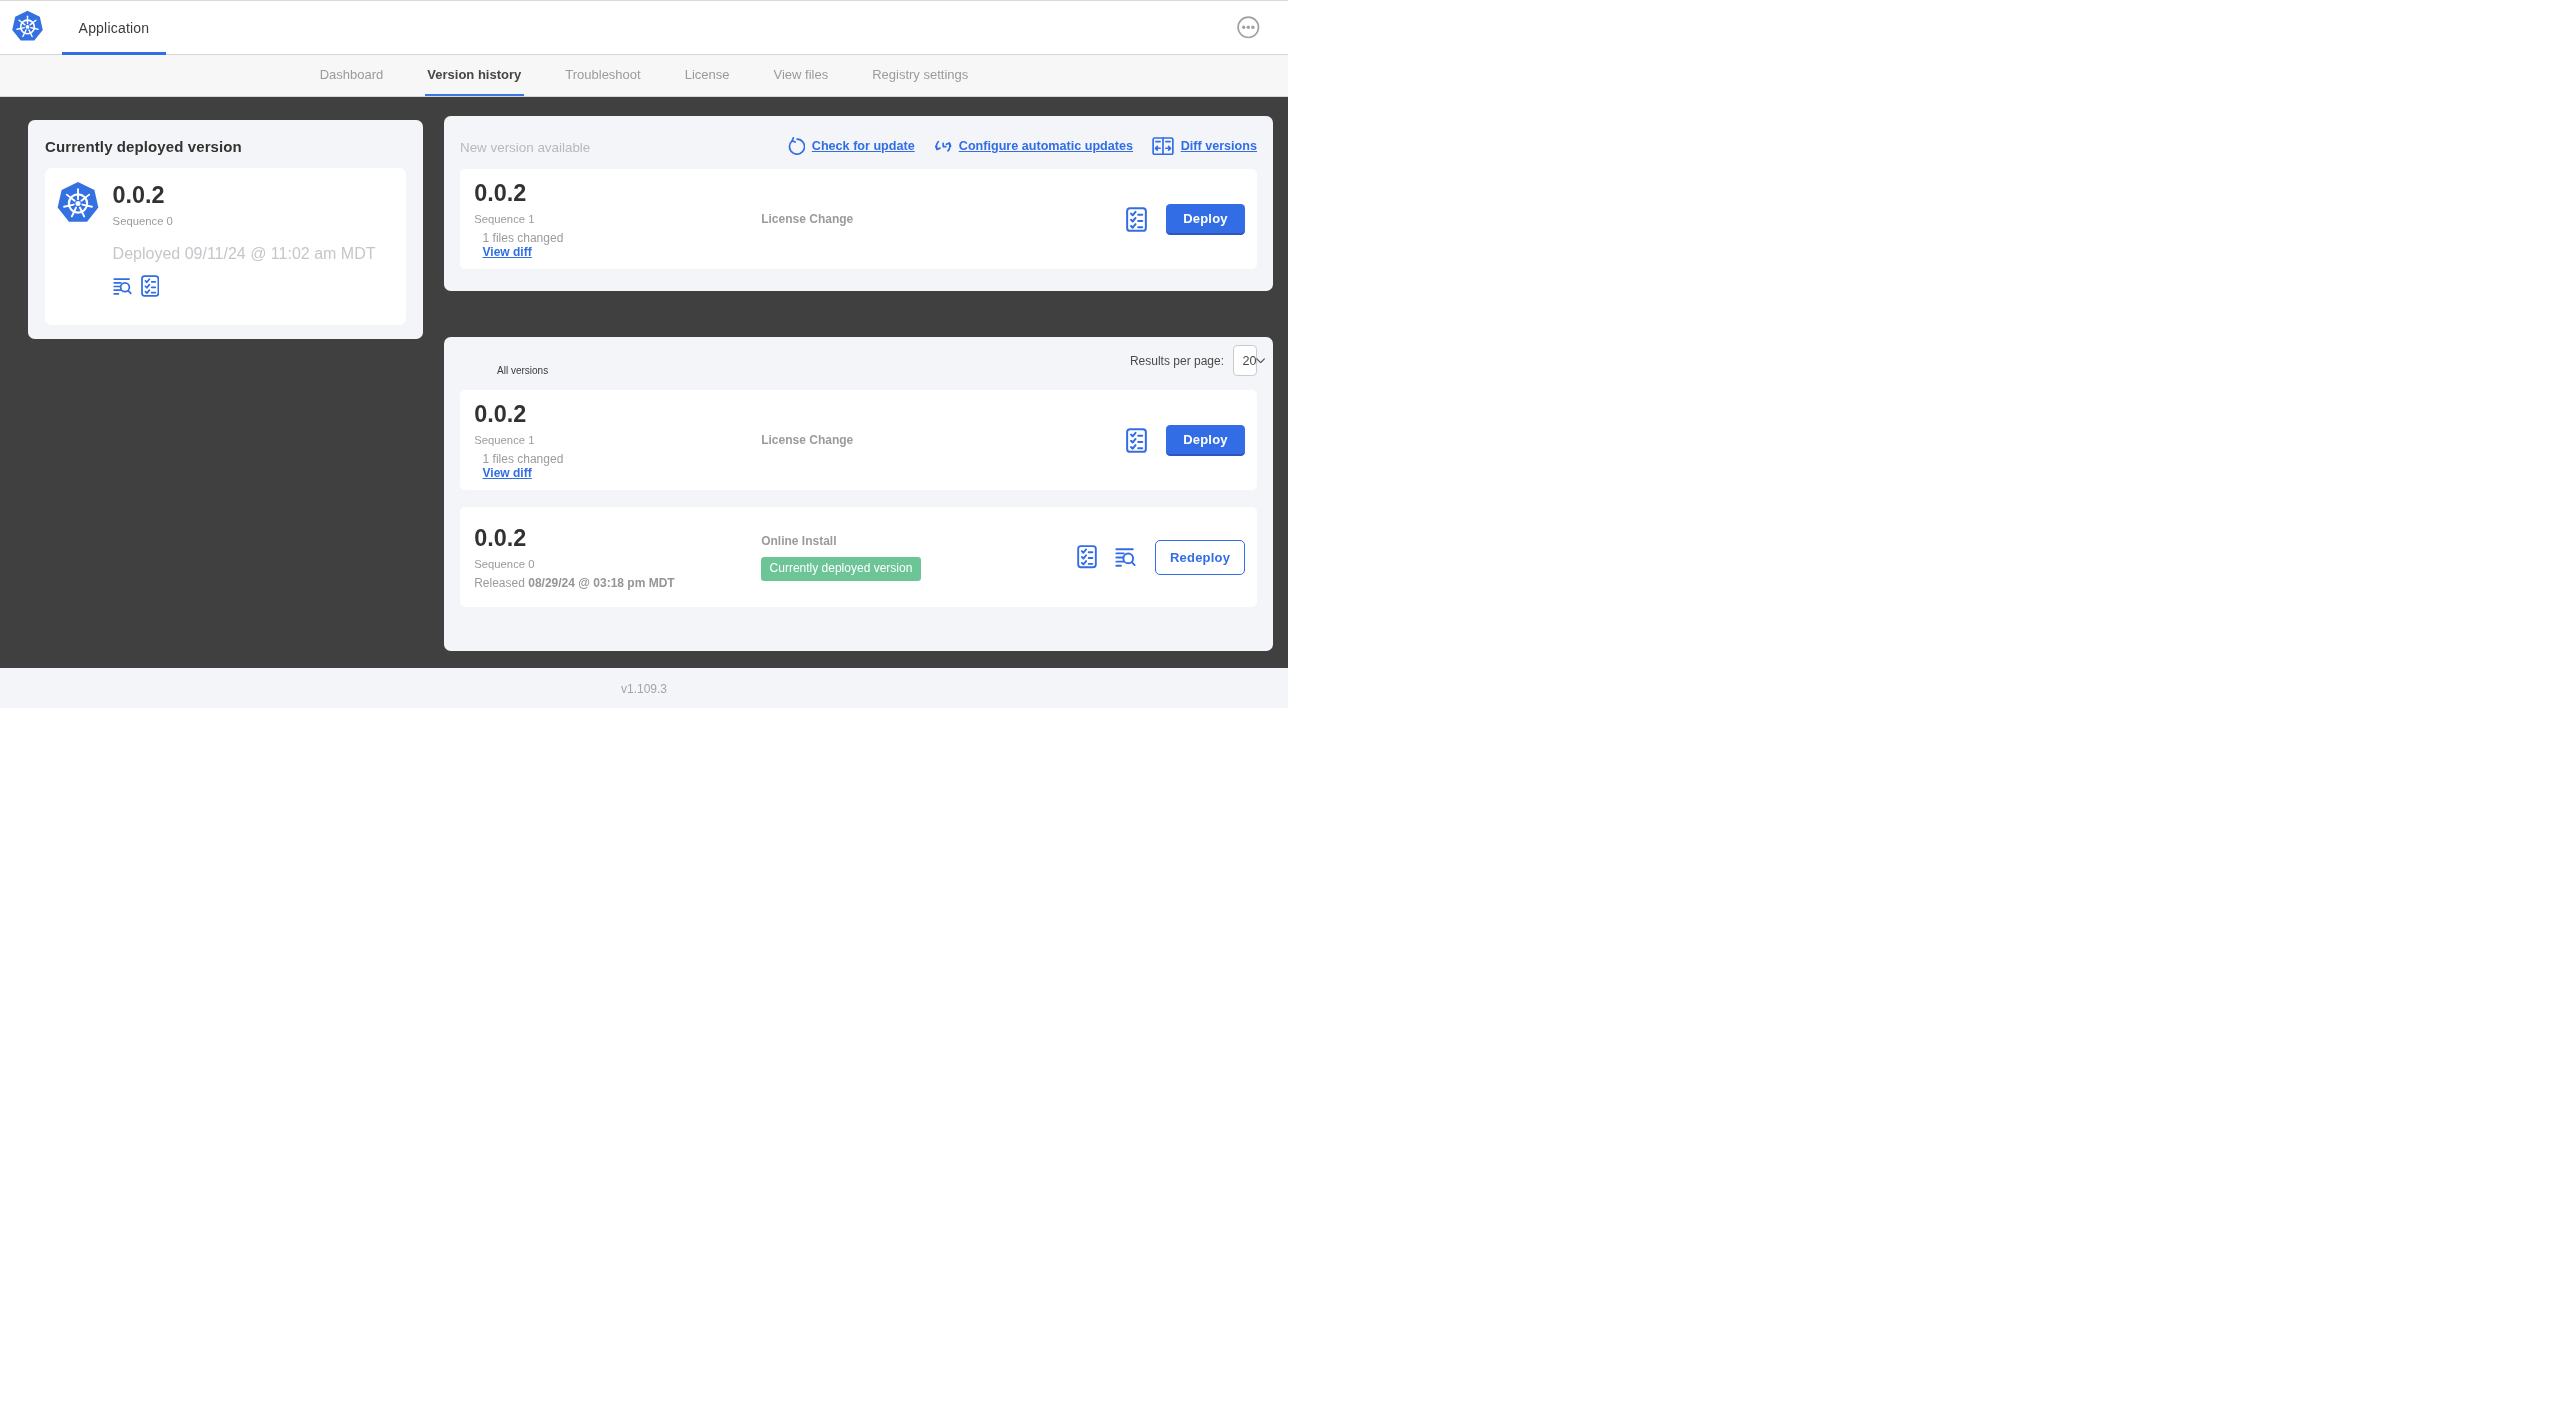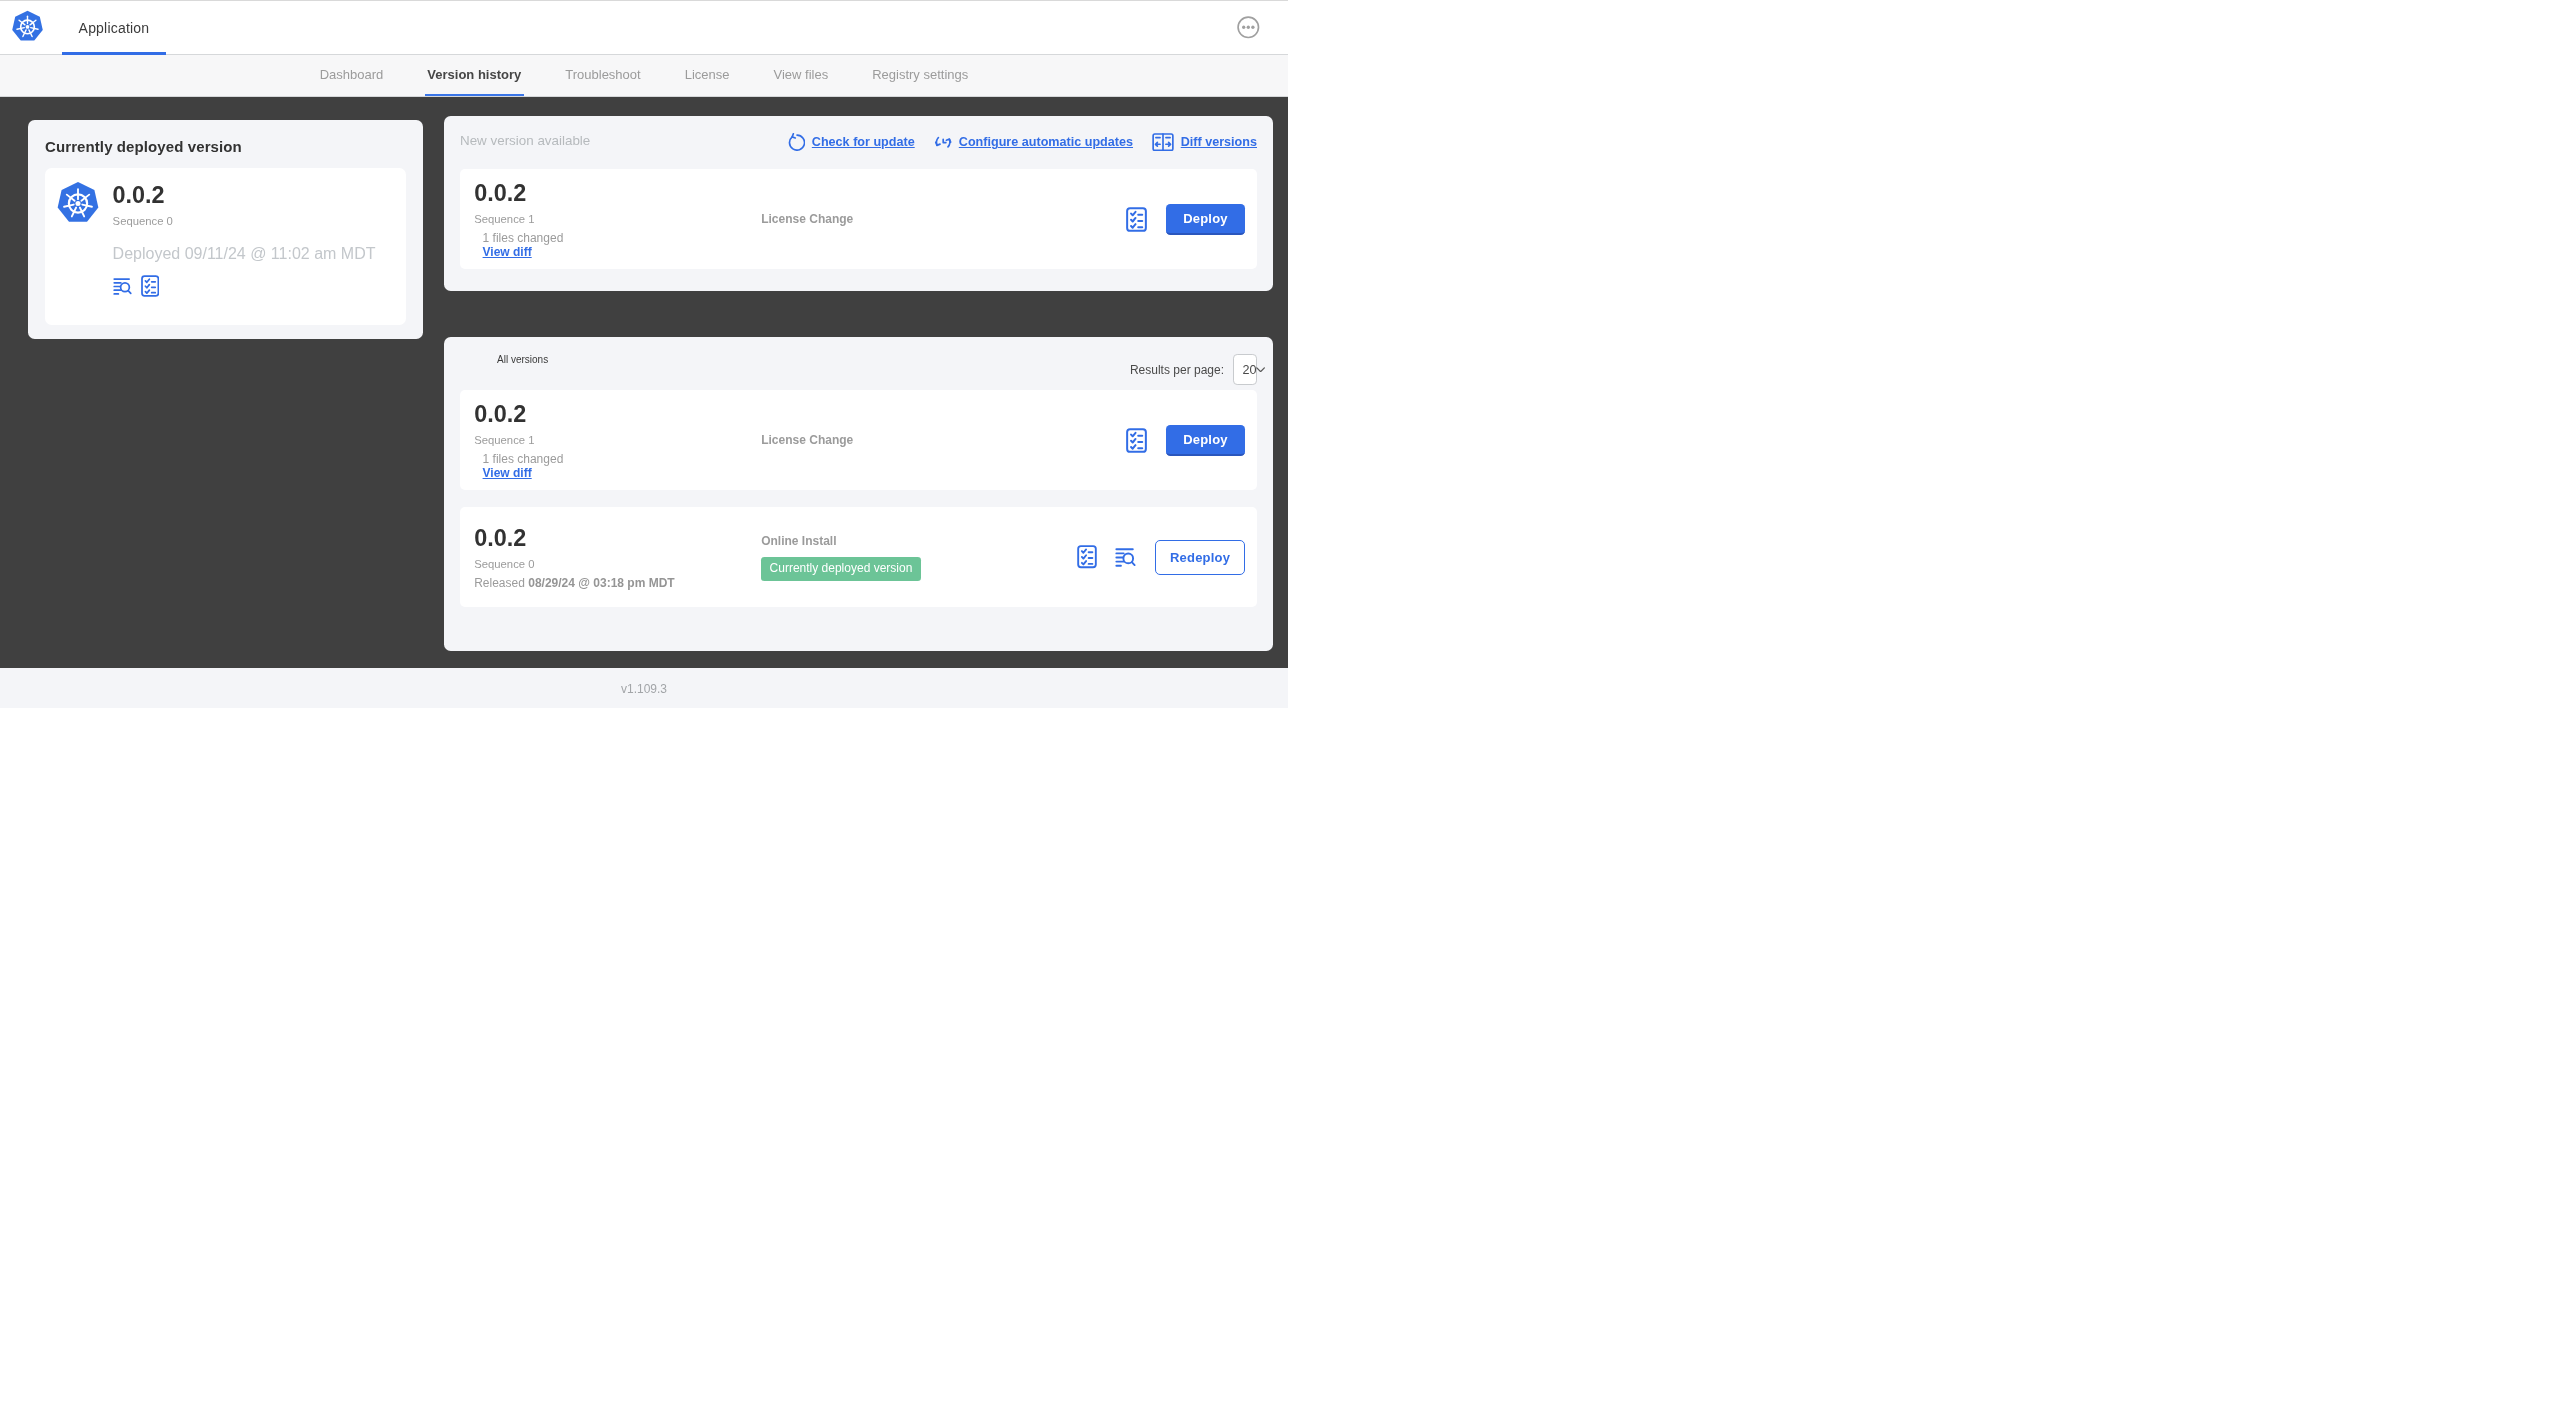--- a/index.html
+++ b/index.html
@@ -42,21 +42,21 @@
   .deployed-card .info{margin-left:12.6px;}
   .ver-big{font-size:23.4px;font-weight:800;color:var(--dark);line-height:1.2;}
   .seq{font-size:11.3px;color:var(--gray);margin-top:5.9px;}
   .deployed-ts{font-size:16px;color:var(--lightgray);margin-top:17.6px;}
   .icon-row{display:flex;gap:9.2px;margin-top:12.6px;align-items:center;}
   .icon-btn{cursor:pointer;display:inline-flex;}
 
   .panel-right-a{left:444px;top:19px;width:829px;height:175px;padding:17px 16px;}
   .panel-right-b{left:444px;top:240px;width:829px;height:314px;padding:17px 16px;}
 
-  .sec-head{display:flex;justify-content:space-between;align-items:flex-start;height:22px;}
+  .sec-head{display:flex;justify-content:space-between;align-items:flex-end;height:22px;}
   .sec-title-muted{font-size:13.4px;color:#b6babd;font-weight:500;}
   .sec-title{font-size:10px;color:#3a3a3a;font-weight:400;margin-left:37px;}
   .head-actions{display:flex;align-items:center;gap:19px;}
   .action-link{display:flex;align-items:center;gap:6.7px;cursor:pointer;}
   .action-link a{color:var(--accent);font-size:12.6px;font-weight:600;text-decoration:underline;}
 
   .rpp{display:flex;align-items:center;gap:9px;}
   .rpp .rpp-label{font-size:12px;color:#4a4a4a;}
   .rpp-select{width:24px;height:31px;background:#fff;border:0.8px solid #c8cbce;border-radius:4.2px;display:flex;align-items:center;justify-content:space-between;padding:0 7.5px 0 8.4px;cursor:pointer;}
   .rpp-select .val{font-size:12.6px;color:#4a4a4a;}

